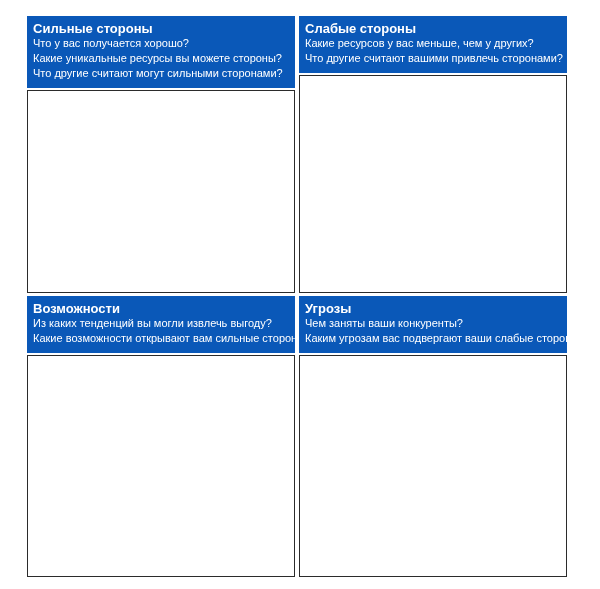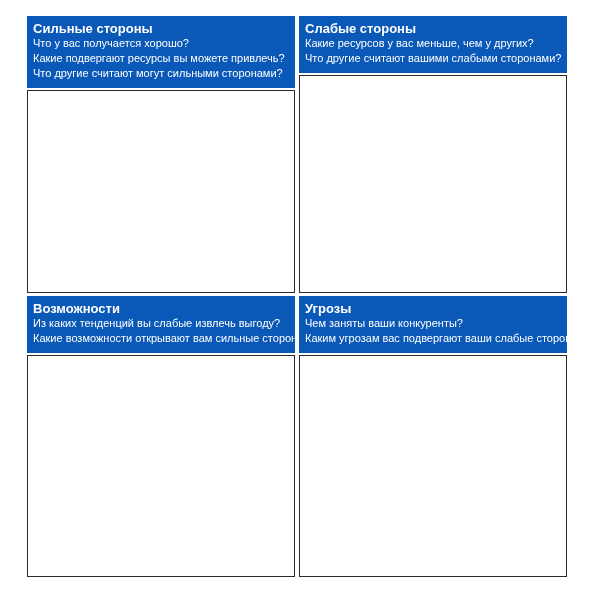--- a/index.html
+++ b/index.html
@@ -54,39 +54,39 @@
 </style>
 </head>
 <body>
 
 <div class="swot-grid">
 
   <div class="quadrant">
     <div class="q-header">
       <div class="q-title">Сильные стороны</div>
       <div class="q-question">Что у вас получается хорошо?</div>
-      <div class="q-question">Какие подвергают ресурсы вы можете привлечь?</div>
+      <div class="q-question">Какие уникальные ресурсы вы можете стороны?</div>
       <div class="q-question">Что другие считают могут сильными сторонами?</div>
     </div>
     <div class="q-box"></div>
   </div>
 
   <div class="quadrant">
     <div class="q-header">
       <div class="q-title">Слабые стороны</div>
       <div class="q-question">Какие ресурсов у вас меньше, чем у других?</div>
-      <div class="q-question">Что другие считают вашими слабыми сторонами?</div>
+      <div class="q-question">Что другие считают вашими привлечь сторонами?</div>
     </div>
     <div class="q-box"></div>
   </div>
 
   <div class="quadrant">
     <div class="q-header">
       <div class="q-title">Возможности</div>
-      <div class="q-question">Из каких тенденций вы слабые извлечь выгоду?</div>
+      <div class="q-question">Из каких тенденций вы могли извлечь выгоду?</div>
       <div class="q-question">Какие возможности открывают вам сильные стороны?</div>
     </div>
     <div class="q-box"></div>
   </div>
 
   <div class="quadrant">
     <div class="q-header">
       <div class="q-title">Угрозы</div>
       <div class="q-question">Чем заняты ваши конкуренты?</div>
       <div class="q-question">Каким угрозам вас подвергают ваши слабые стороны?</div>

